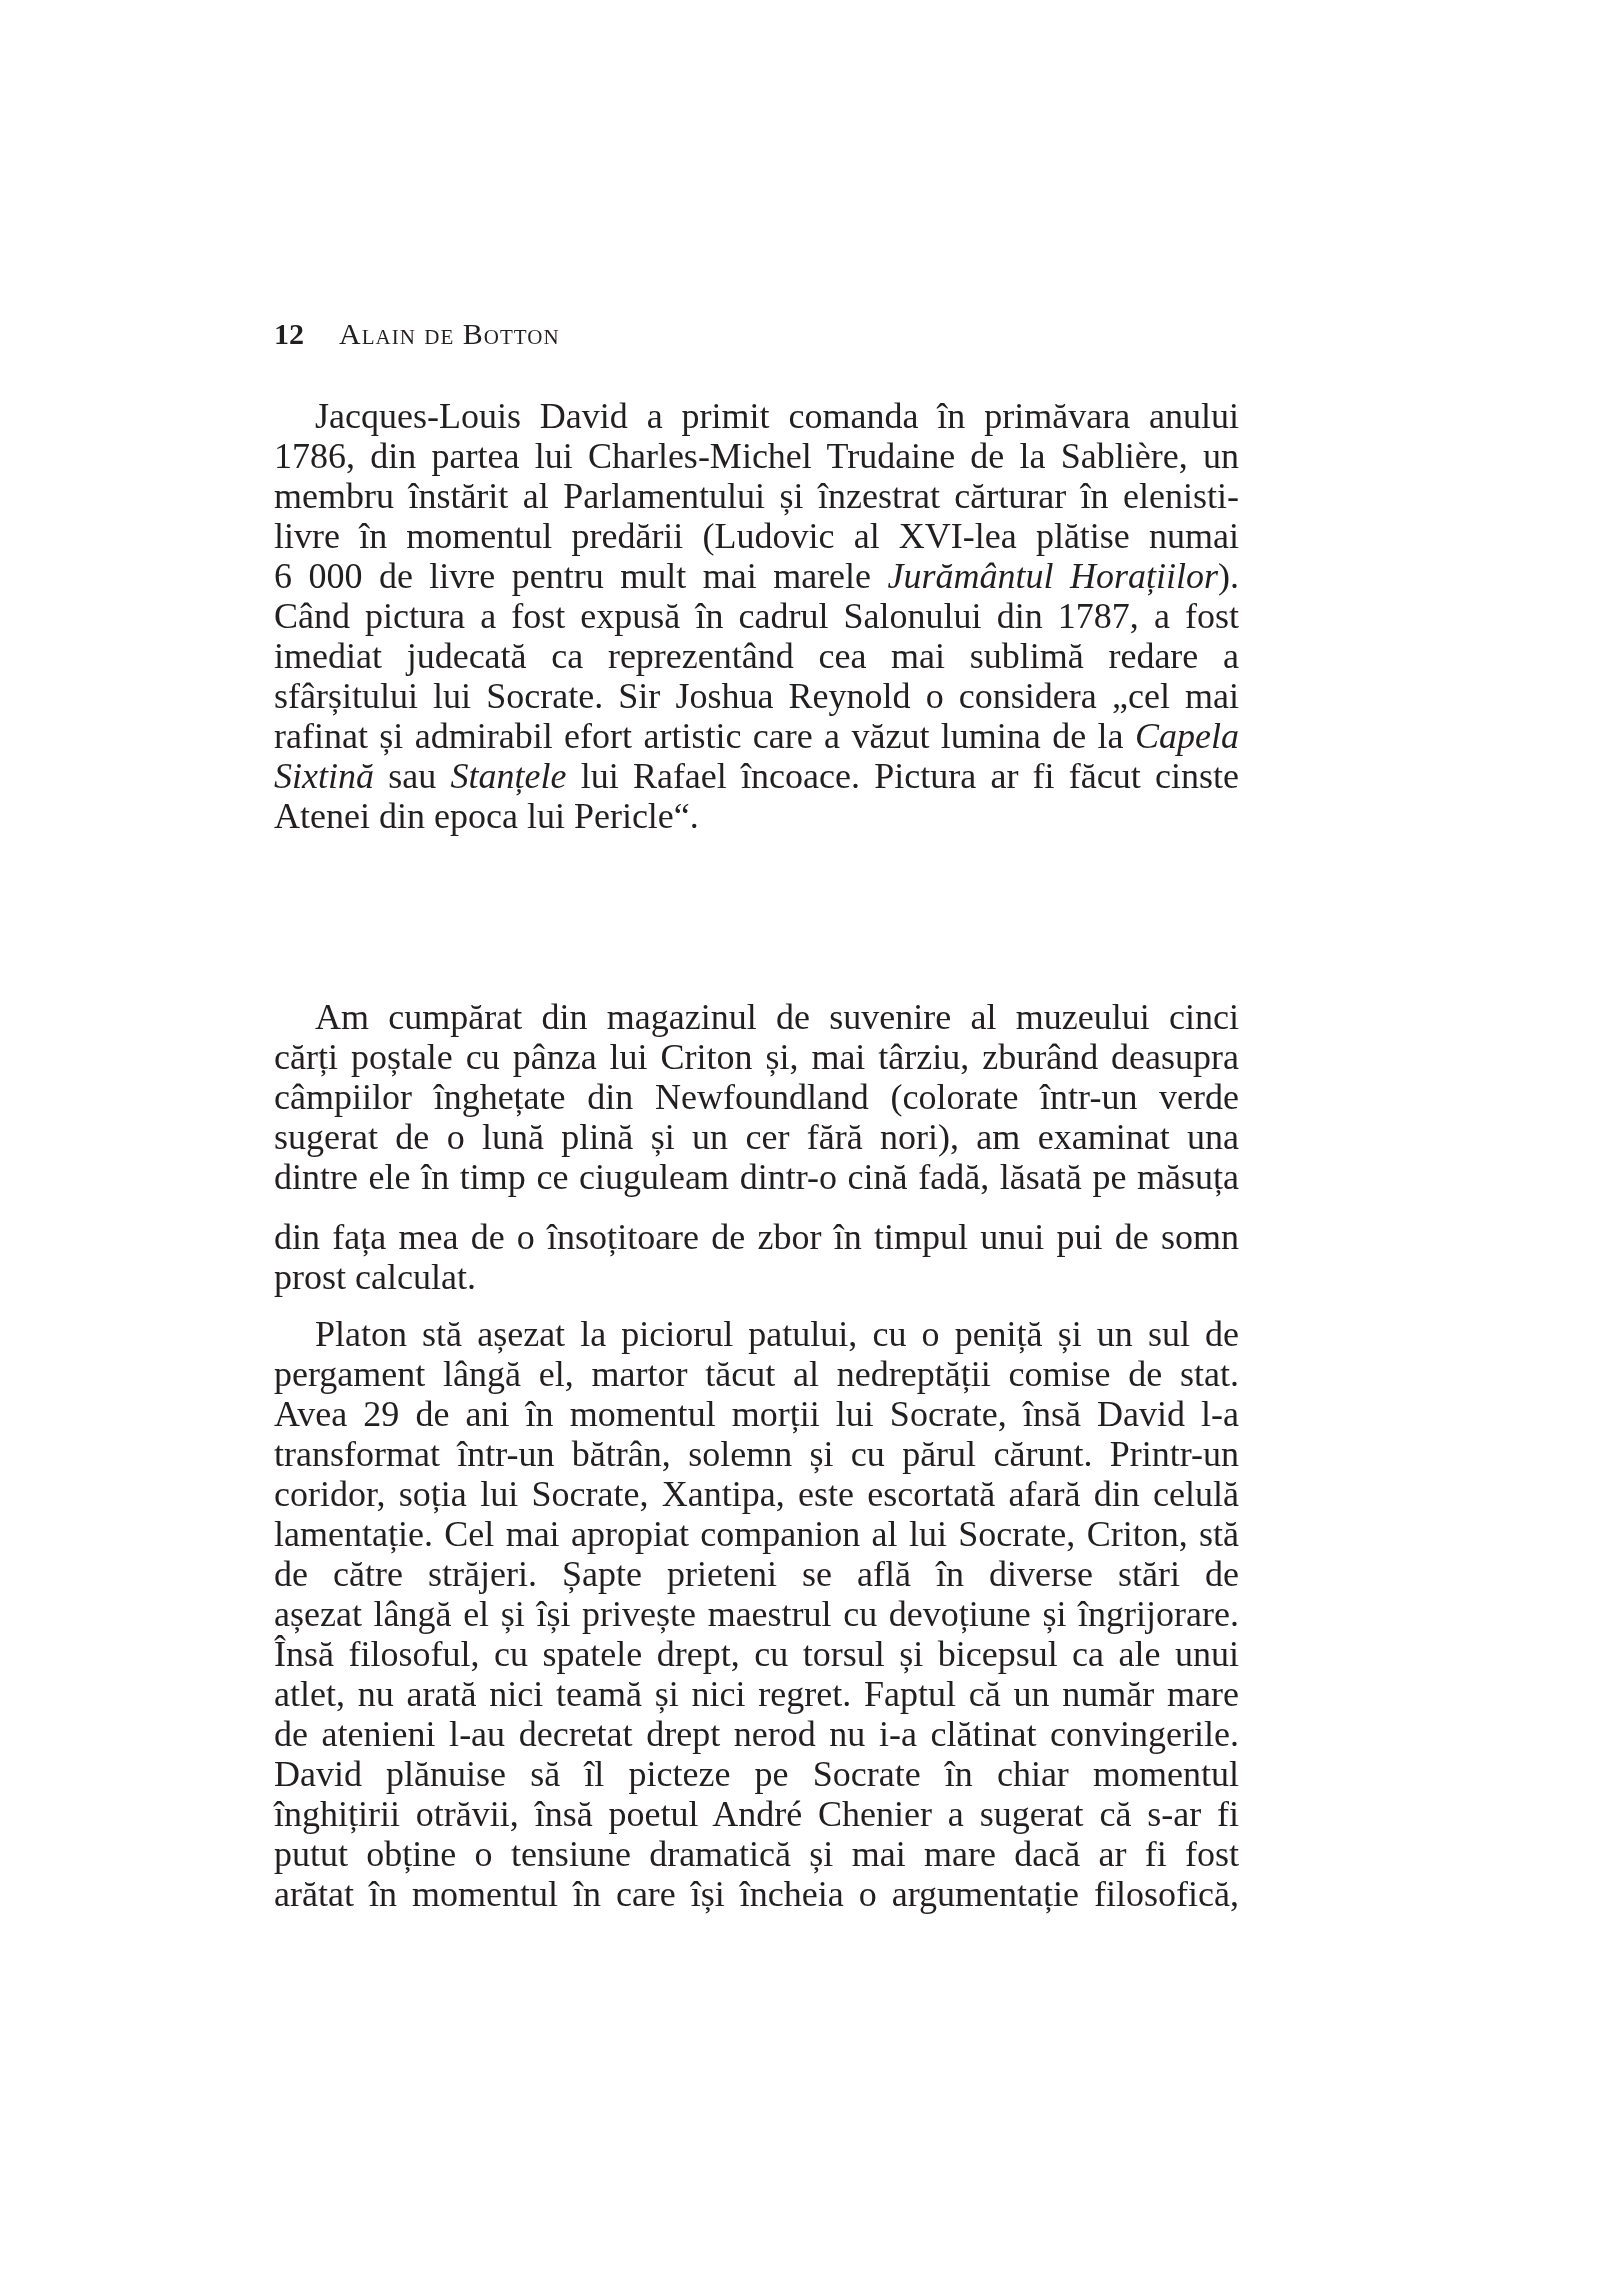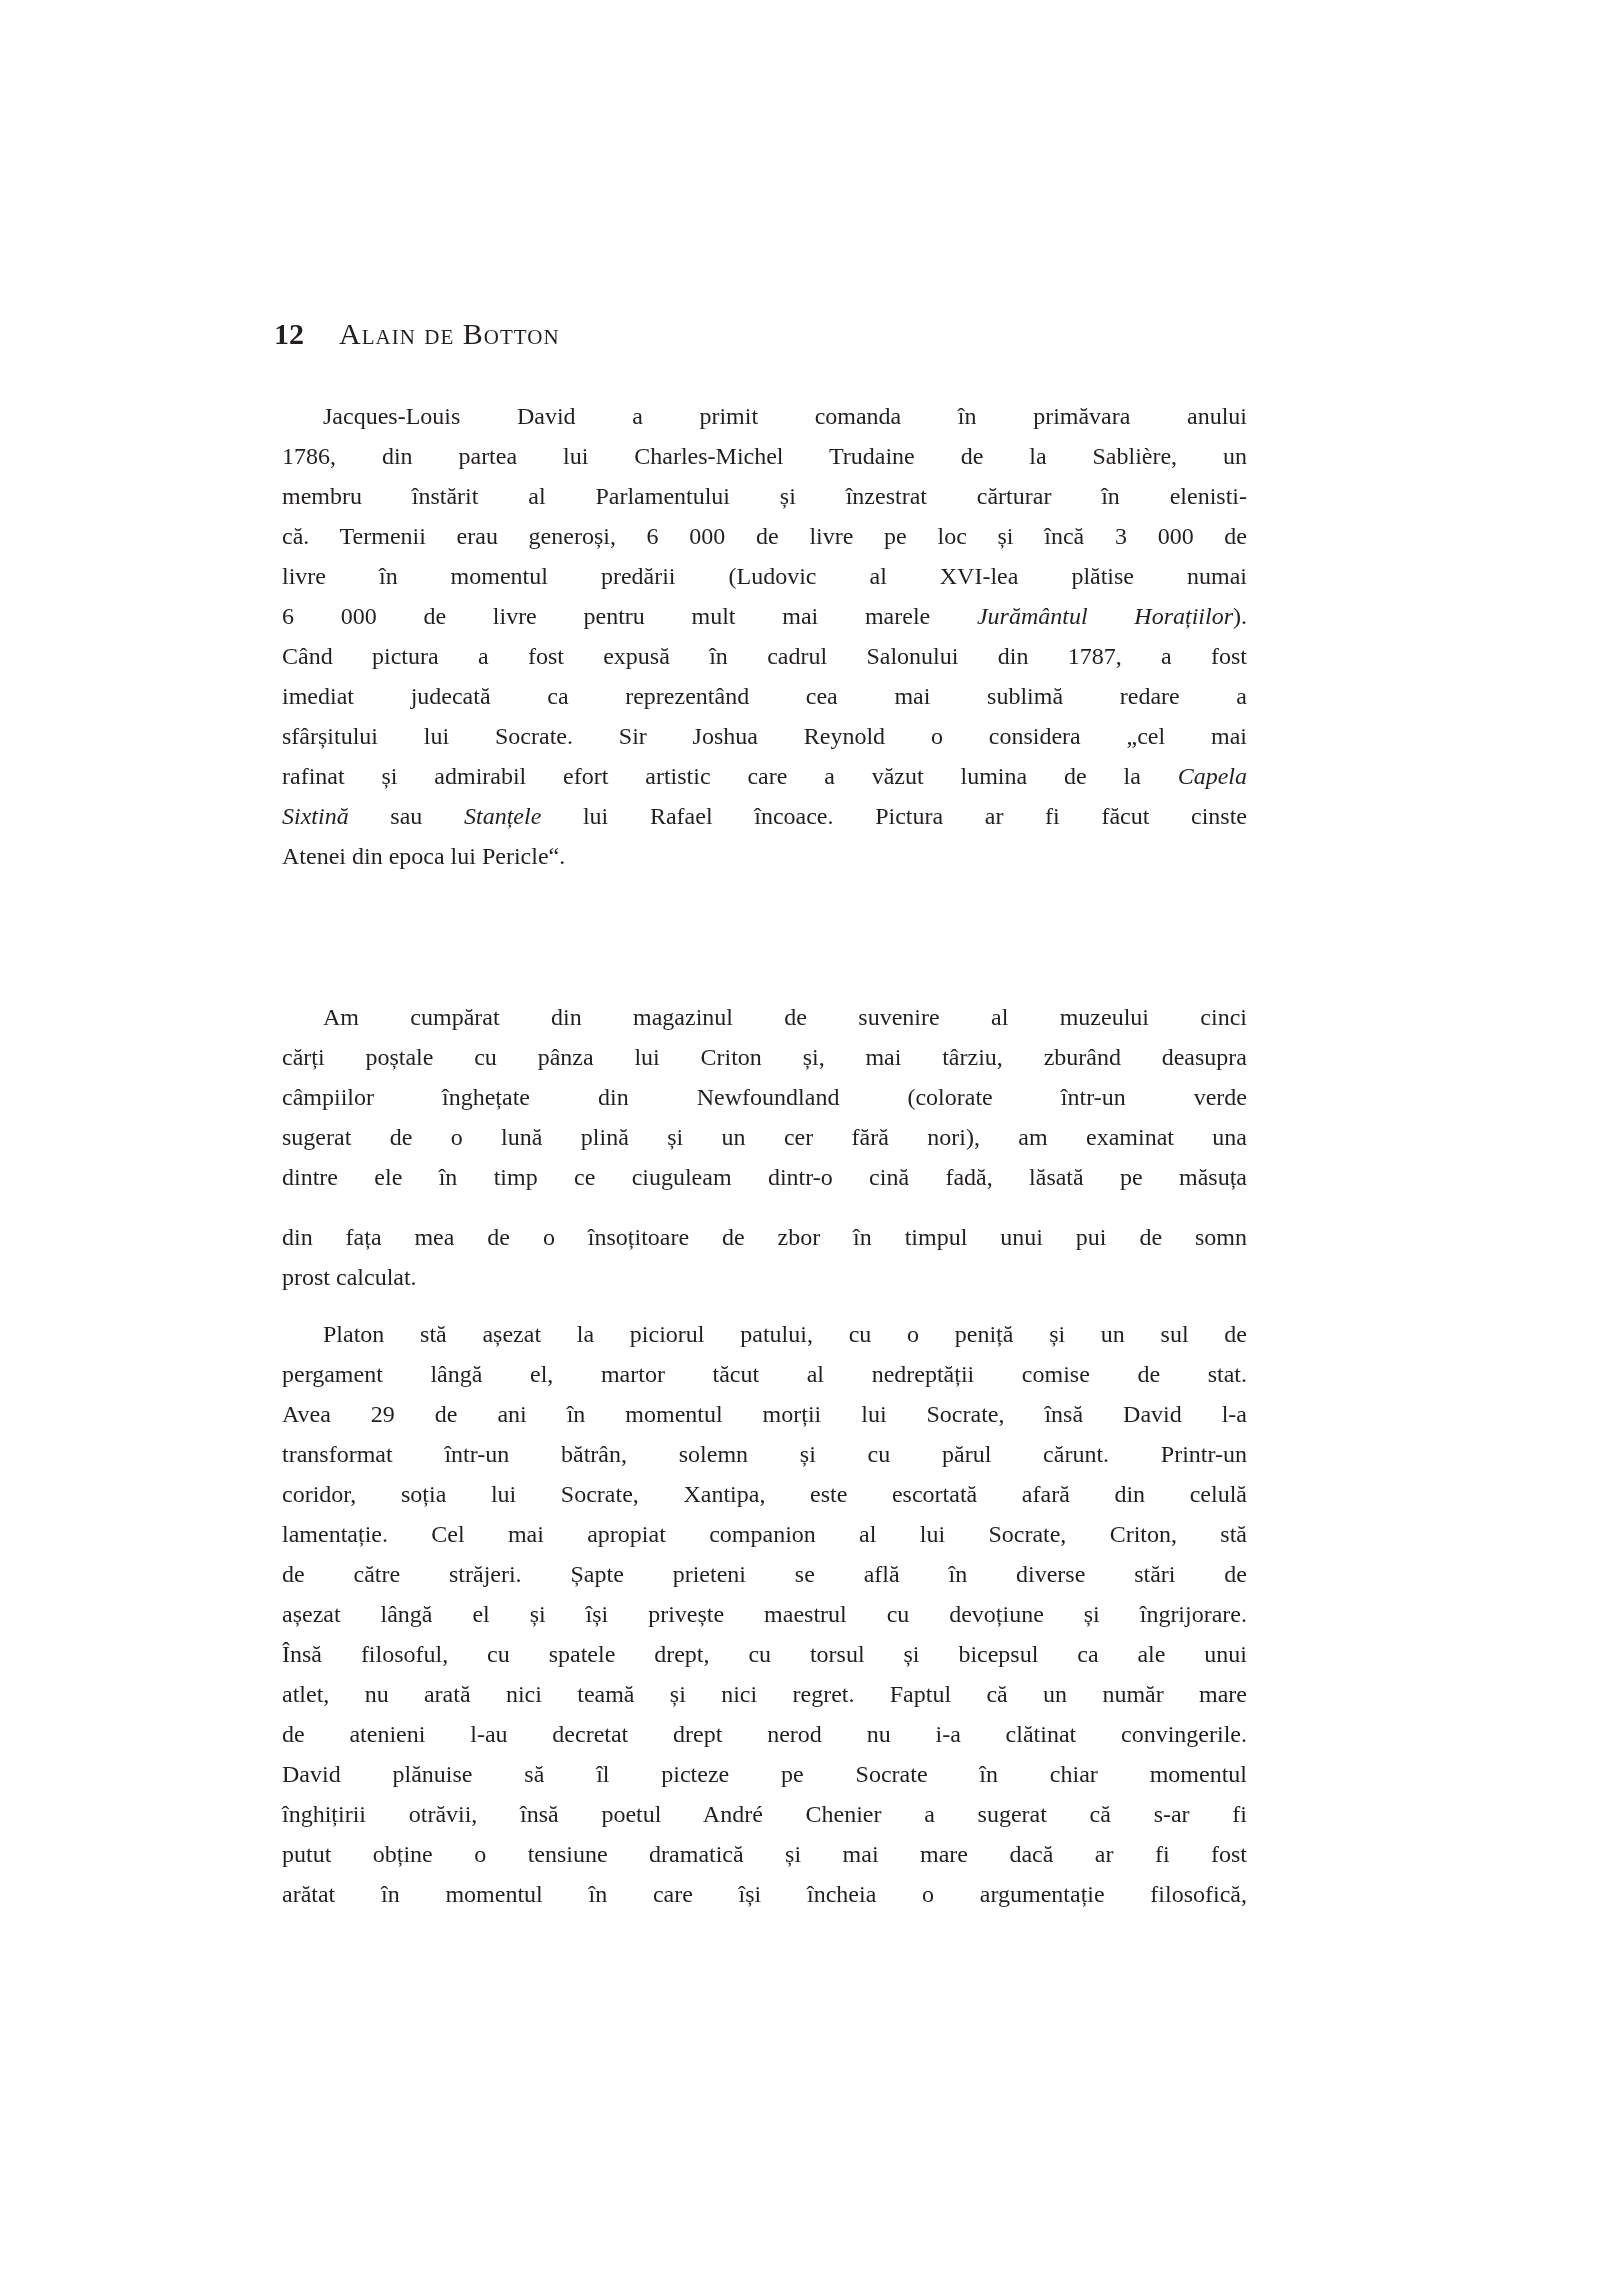--- a/index.html
+++ b/index.html
@@ -26,23 +26,23 @@
     .page-number {
       font-weight: bold;
       margin-right: 35px;
     }
     .author {
       font-variant: small-caps;
       letter-spacing: 1px;
     }
     .text-block {
       position: absolute;
-      left: 282px;
+      left: 274px;
       width: 965px;
-      font-size: 24px;
+      font-size: 36px;
       line-height: 40px;
     }
     .line {
       display: block;
       height: 40px;
       white-space: nowrap;
       text-align: justify;
       text-align-last: justify;
     }
     .line.last {
@@ -60,21 +60,20 @@
 <body>
 
 <div class="running-head">
   <span class="page-number">12</span><span class="author">Alain de Botton</span>
 </div>
 
 <div class="text-block" id="p1">
   <span class="line indent" style="display: block; white-space: normal; text-align: justify; text-align-last: justify;"><span>Jacques-Louis David a primit comanda în primăvara anului</span></span>
   <span class="line" style="display: block; white-space: normal; text-align: justify; text-align-last: justify;"><span>1786, din partea lui Charles-Michel Trudaine de la Sablière, un</span></span>
   <span class="line" style="display: block; white-space: normal; text-align: justify; text-align-last: justify;"><span>membru înstărit al Parlamentului și înzestrat cărturar în elenisti-</span></span>
-  <span class="line" style="display: block; white-space: normal; text-align: justify; text-align-last: justify;"><span>că. Termenii erau generoși, 6 000 de livre pe loc și încă 3 000 de</span></span>
   <span class="line" style="display: block; white-space: normal; text-align: justify; text-align-last: justify;"><span>livre în momentul predării (Ludovic al XVI-lea plătise numai</span></span>
   <span class="line" style="display: block; white-space: normal; text-align: justify; text-align-last: justify;"><span>6 000 de livre pentru mult mai marele </span><span class="it">Jurământul Horațiilor</span><span>).</span></span>
   <span class="line" style="display: block; white-space: normal; text-align: justify; text-align-last: justify;"><span>Când pictura a fost expusă în cadrul Salonului din 1787, a fost</span></span>
   <span class="line" style="display: block; white-space: normal; text-align: justify; text-align-last: justify;"><span>imediat judecată ca reprezentând cea mai sublimă redare a</span></span>
   <span class="line" style="display: block; white-space: normal; text-align: justify; text-align-last: justify;"><span>sfârșitului lui Socrate. Sir Joshua Reynold o considera „cel mai</span></span>
   <span class="line" style="display: block; white-space: normal; text-align: justify; text-align-last: justify;"><span>rafinat și admirabil efort artistic care a văzut lumina de la </span><span class="it">Capela</span></span>
   <span class="line" style="display: block; white-space: normal; text-align: justify; text-align-last: justify;"><span class="it">Sixtină</span><span> sau </span><span class="it">Stanțele</span><span> lui Rafael încoace. Pictura ar fi făcut cinste</span></span>
   <span class="line last"><span>Atenei din epoca lui Pericle“.</span></span>
 </div>
 

